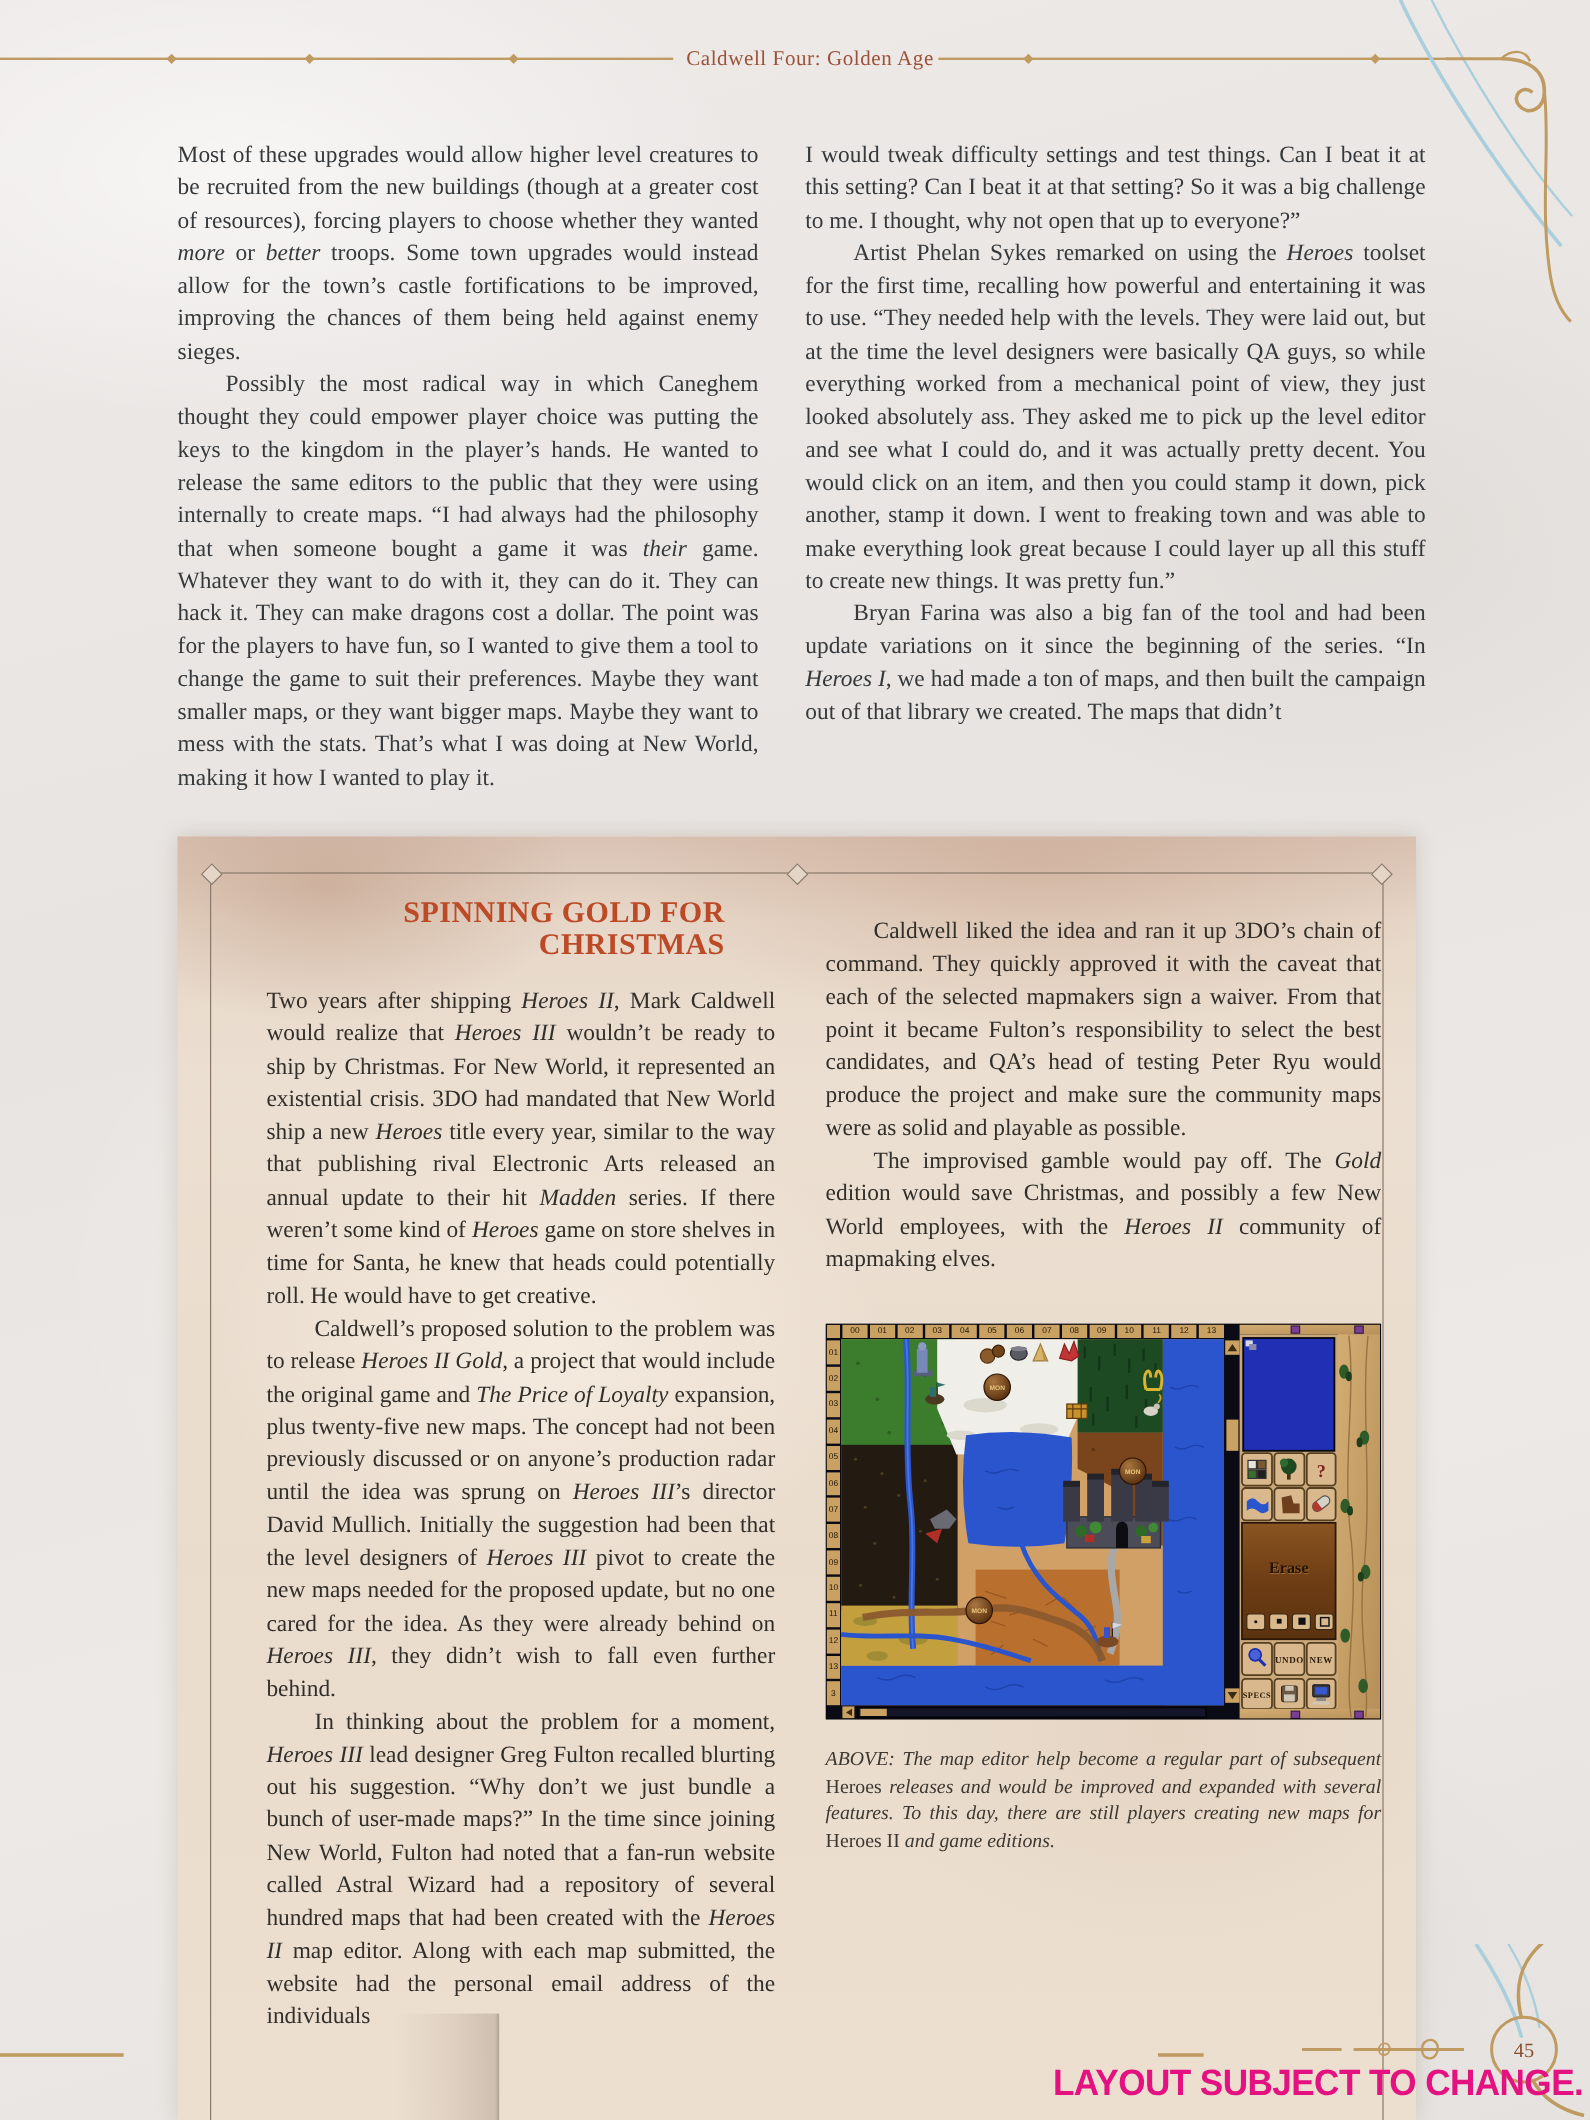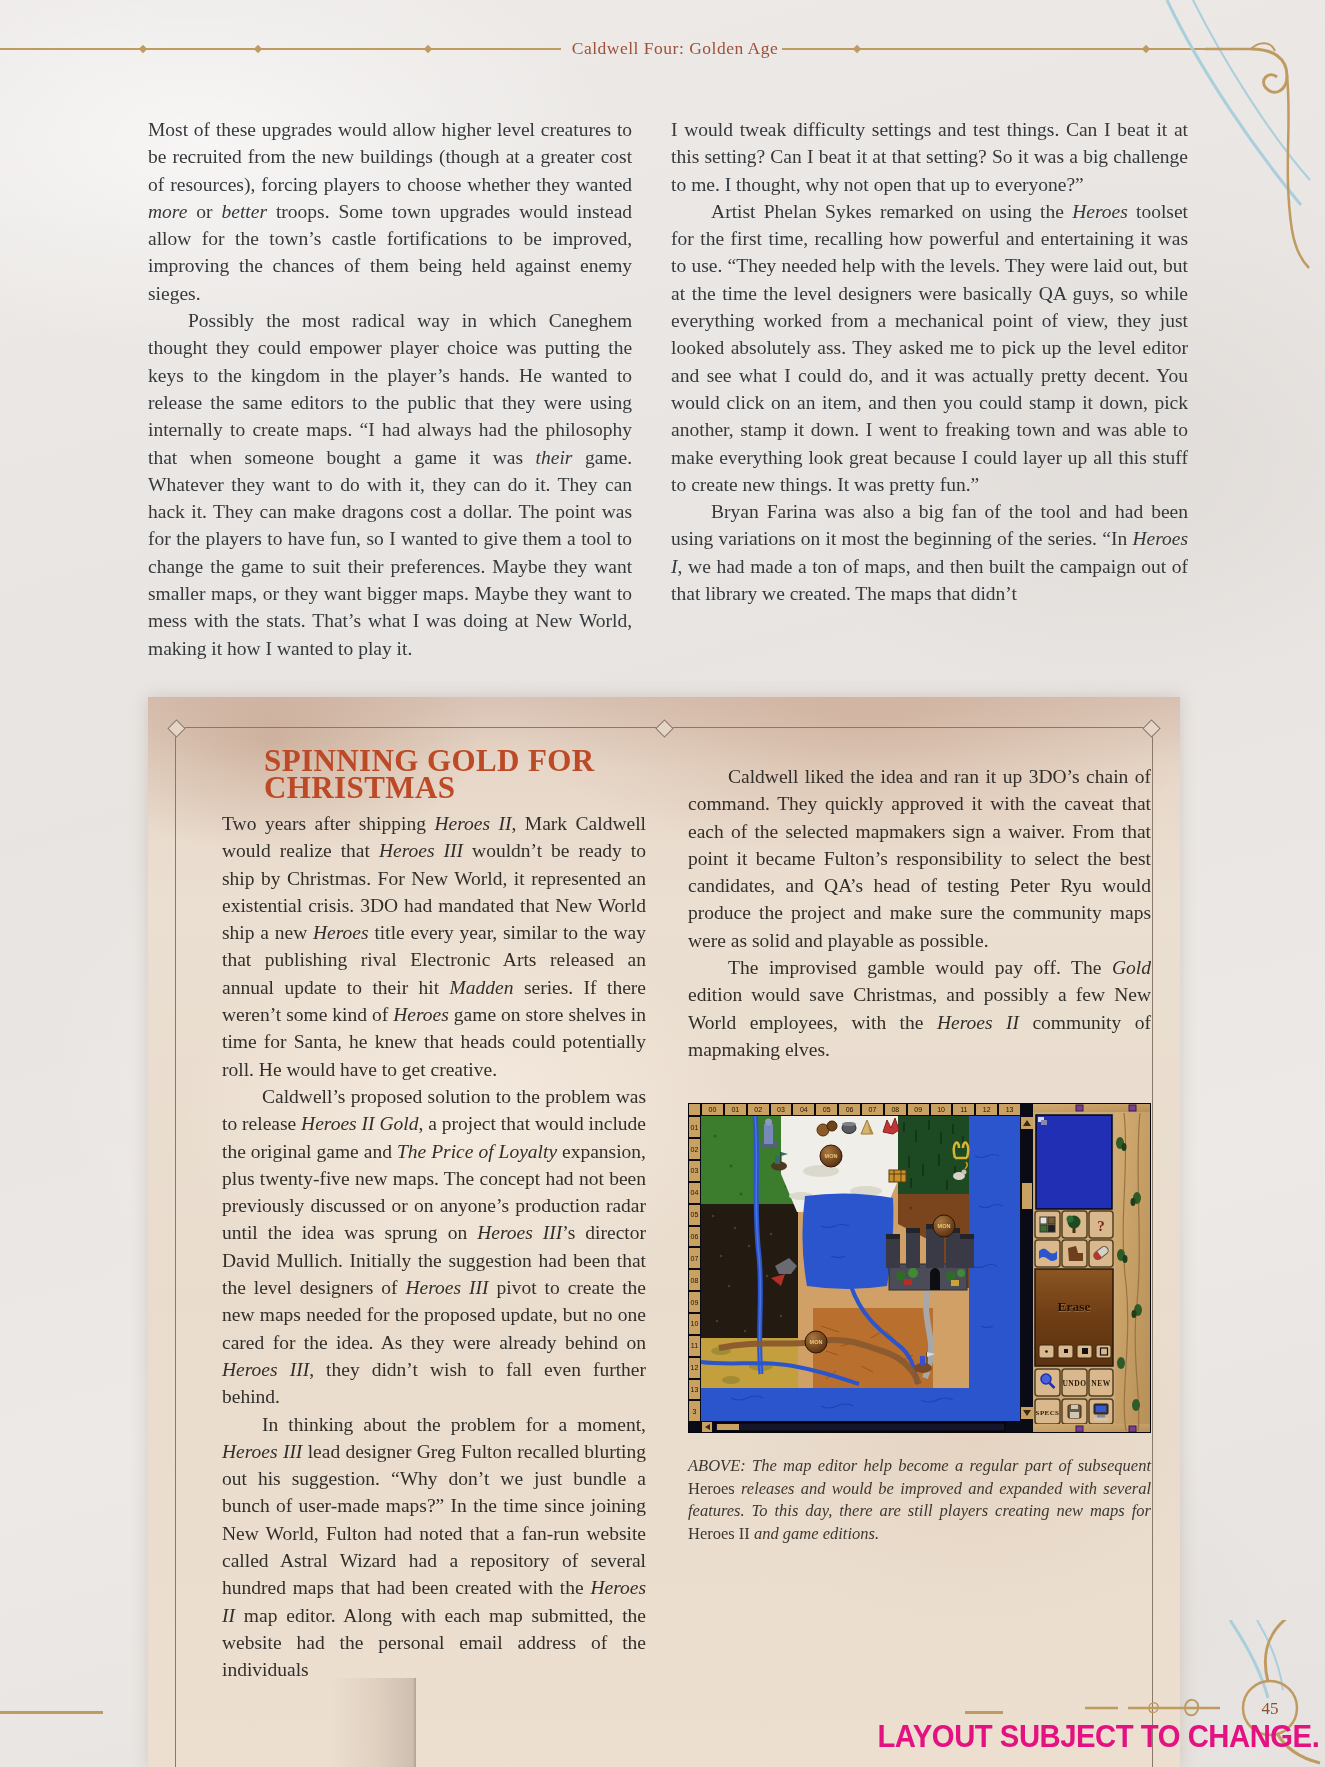--- a/index.html
+++ b/index.html
@@ -40,22 +40,22 @@
     border:1px solid #8a796b;border-bottom:none;}
   .sb-diamond{position:absolute;width:11px;height:11px;transform:rotate(45deg);
     background:#e5d5c6;border:1px solid #8a796b;}
   .sb-d-left{left:22px;top:25px;}
   .sb-d-center{left:510px;top:25px;}
   .sb-d-right{right:22px;top:25px;}
   .sidebar-columns{position:absolute;left:74px;top:40px;width:929px;display:flex;gap:42px;}
   .sb-left{width:424px;}
   .sb-right{width:463px;padding-top:26px;}
   .sb-col .para{color:#322f2a;}
-  .sidebar-title{margin:10px auto 9px;width:340px;text-align:left;
-    font-weight:bold;font-size:31px;line-height:27px;letter-spacing:.4px;color:#bc4a26;}
+  .sidebar-title{margin:10px auto 20px;width:340px;text-align:right;
+    font-weight:bold;font-size:25px;line-height:27px;letter-spacing:.4px;color:#bc4a26;}
   
   .editor{position:relative;width:463px;height:330px;margin:40px 0 0 0;}
   .editor-top-ruler{position:absolute;left:14px;top:1px;width:318px;height:11px;display:flex;gap:2px;}
   .editor-left-ruler{position:absolute;left:1px;top:14px;width:11px;height:304px;display:flex;flex-direction:column;gap:2px;}
   .rcell{flex:1;background:#c9a163;color:#221405;font-family:Liberation Sans, sans-serif;font-size:7px;
     display:flex;align-items:center;justify-content:center;overflow:hidden;}
   .caption{margin:22px 0 0 0;text-align:justify;font-style:normal;
     font-size:16.5px;line-height:22.5px;color:#3c3831;}
   .caption i{font-style:italic;}
   
@@ -92,21 +92,21 @@
   </svg>
 
   <section class="body-columns">
     <div class="col col-left">
       <p class="para"><span>Most of these upgrades would allow higher level creatures to be recruited from the new buildings (though at a greater cost of resources), forcing players to choose whether they wanted </span><i>more</i><span> or </span><i>better</i><span> troops. Some town upgrades would instead allow for the town’s castle fortifications to be improved, improving the chances of them being held against enemy sieges.</span></p>
       <p class="para indent"><span>Possibly the most radical way in which Caneghem thought they could empower player choice was putting the keys to the kingdom in the player’s hands. He wanted to release the same editors to the public that they were using internally to create maps. “I had always had the philosophy that when someone bought a game it was </span><i>their</i><span> game. Whatever they want to do with it, they can do it. They can hack it. They can make dragons cost a dollar. The point was for the players to have fun, so I wanted to give them a tool to change the game to suit their preferences. Maybe they want smaller maps, or they want bigger maps. Maybe they want to mess with the stats. That’s what I was doing at New World, making it how I wanted to play it.</span></p>
     </div>
     <div class="col col-right">
       <p class="para"><span>I would tweak difficulty settings and test things. Can I beat it at this setting? Can I beat it at that setting? So it was a big challenge to me. I thought, why not open that up to everyone?”</span></p>
       <p class="para indent"><span>Artist Phelan Sykes remarked on using the </span><i>Heroes</i><span> toolset for the first time, recalling how powerful and entertaining it was to use. “They needed help with the levels. They were laid out, but at the time the level designers were basically QA guys, so while everything worked from a mechanical point of view, they just looked absolutely ass. They asked me to pick up the level editor and see what I could do, and it was actually pretty decent. You would click on an item, and then you could stamp it down, pick another, stamp it down. I went to freaking town and was able to make everything look great because I could layer up all this stuff to create new things. It was pretty fun.”</span></p>
-      <p class="para indent"><span>Bryan Farina was also a big fan of the tool and had been using variations on it most the beginning of the series. “In </span><i>Heroes I</i><span>, we had made a ton of maps, and then built the campaign out of that library we created. The maps that didn’t</span></p>
+      <p class="para indent"><span>Bryan Farina was also a big fan of the tool and had been update variations on it since the beginning of the series. “In </span><i>Heroes I</i><span>, we had made a ton of maps, and then built the campaign out of that library we created. The maps that didn’t</span></p>
     </div>
   </section>
 
   <aside class="sidebar-box">
     <div class="sidebar-border"></div>
     <div class="sb-diamond sb-d-left"></div>
     <div class="sb-diamond sb-d-center"></div>
     <div class="sb-diamond sb-d-right"></div>
 
     <div class="sidebar-columns">

